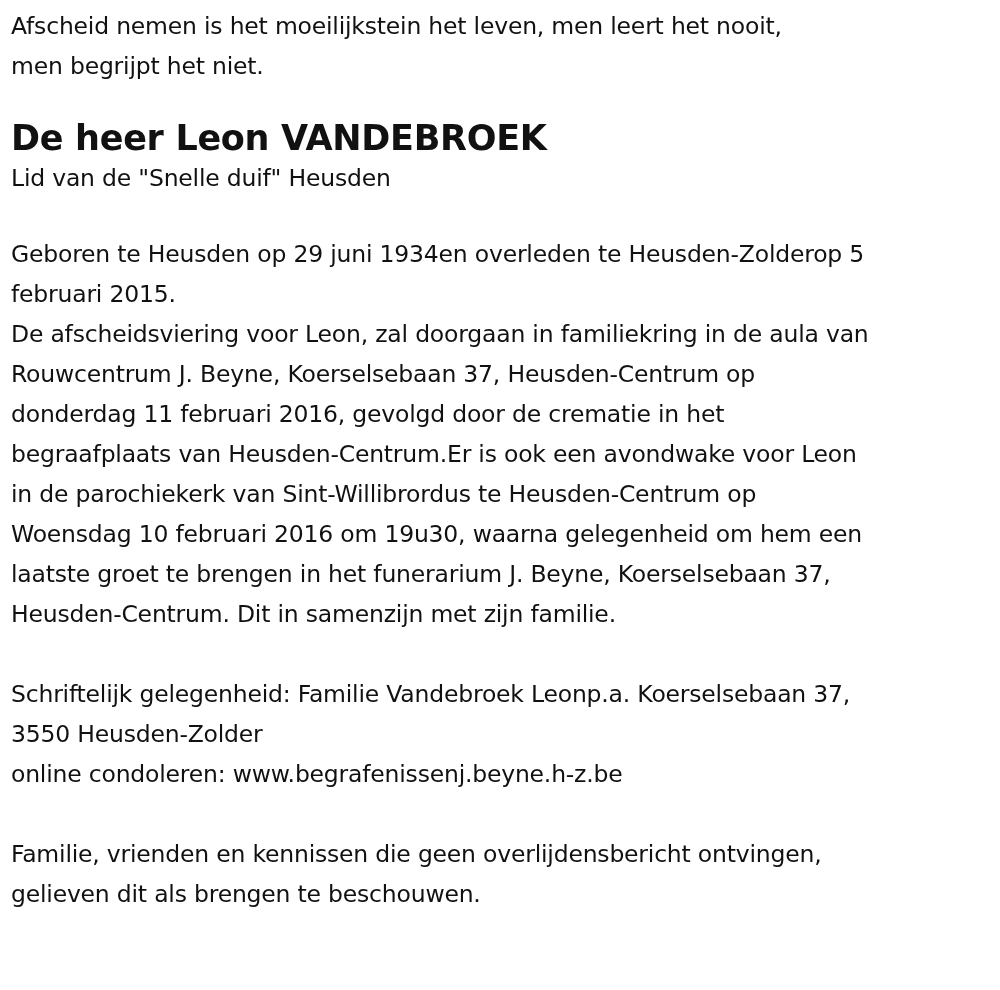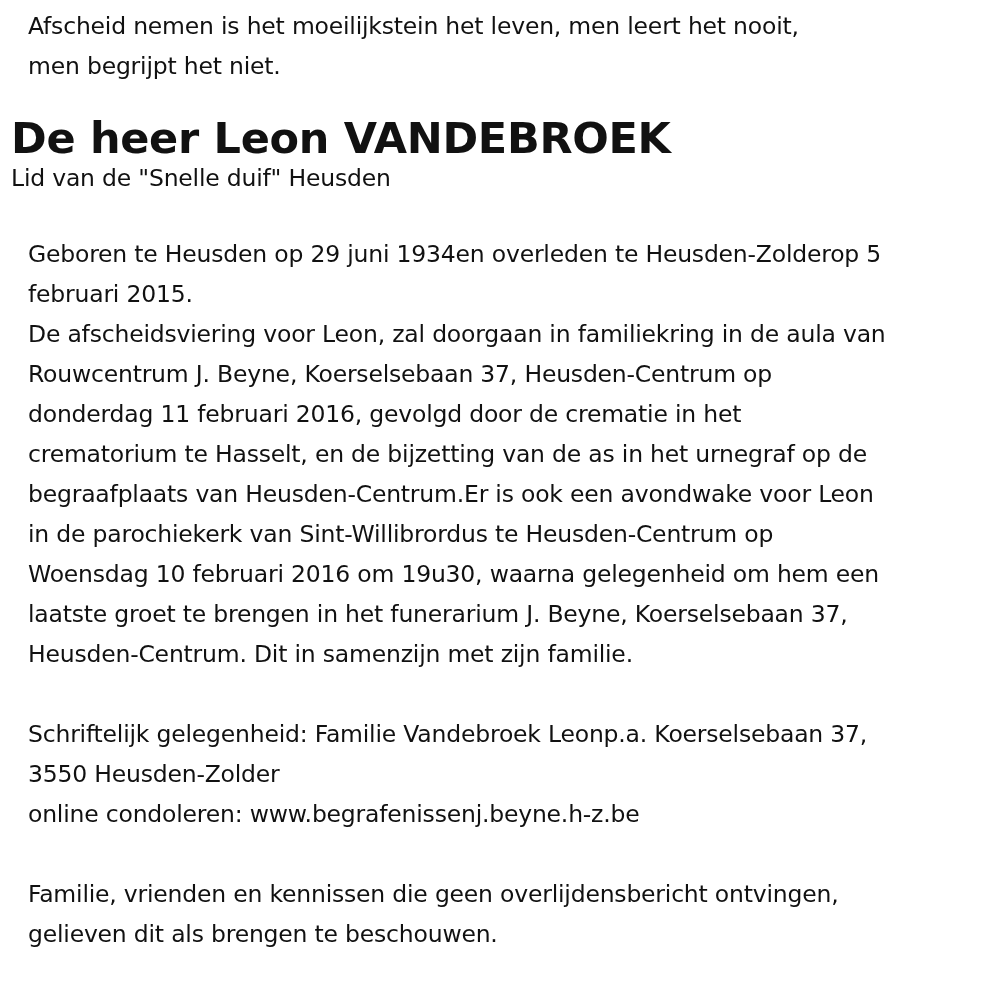--- a/index.html
+++ b/index.html
@@ -18,24 +18,23 @@
       position: relative;
       padding: 6px 0 0 11px;
       width: 989px;
     }
     .line {
       font-size: 23.5px;
       line-height: 40px;
       white-space: nowrap;
       letter-spacing: -0.2px;
       display: block;
-      margin-left: 17px;
     }
     .heading {
-      font-size: 43px;
+      font-size: 35px;
       font-weight: bold;
       line-height: 44px;
       margin-top: 30px;
       white-space: nowrap;
       letter-spacing: -0.3px;
       display: block;
     }
     .subtitle {
       font-size: 23.5px;
       line-height: 36px;
@@ -61,21 +60,20 @@
   <span class="subtitle">Lid van de "Snelle duif" Heusden</span>
 
   <div class="gap-sm"></div>
 
   <div>
     <span class="line">Geboren te Heusden op 29 juni 1934en overleden te Heusden-Zolderop 5</span>
     <span class="line">februari 2015.</span>
     <span class="line">De afscheidsviering voor Leon, zal doorgaan in familiekring in de aula van</span>
     <span class="line">Rouwcentrum J. Beyne, Koerselsebaan 37, Heusden-Centrum op</span>
     <span class="line">donderdag 11 februari 2016, gevolgd door de crematie in het</span>
-    <span class="line">crematorium te Hasselt, en de bijzetting van de as in het urnegraf op de</span>
     <span class="line">begraafplaats van Heusden-Centrum.Er is ook een avondwake voor Leon</span>
     <span class="line">in de parochiekerk van Sint-Willibrordus te Heusden-Centrum op</span>
     <span class="line">Woensdag 10 februari 2016 om 19u30, waarna gelegenheid om hem een</span>
     <span class="line">laatste groet te brengen in het funerarium J. Beyne, Koerselsebaan 37,</span>
     <span class="line">Heusden-Centrum. Dit in samenzijn met zijn familie.</span>
   </div>
 
   <div class="gap"></div>
 
   <div>

